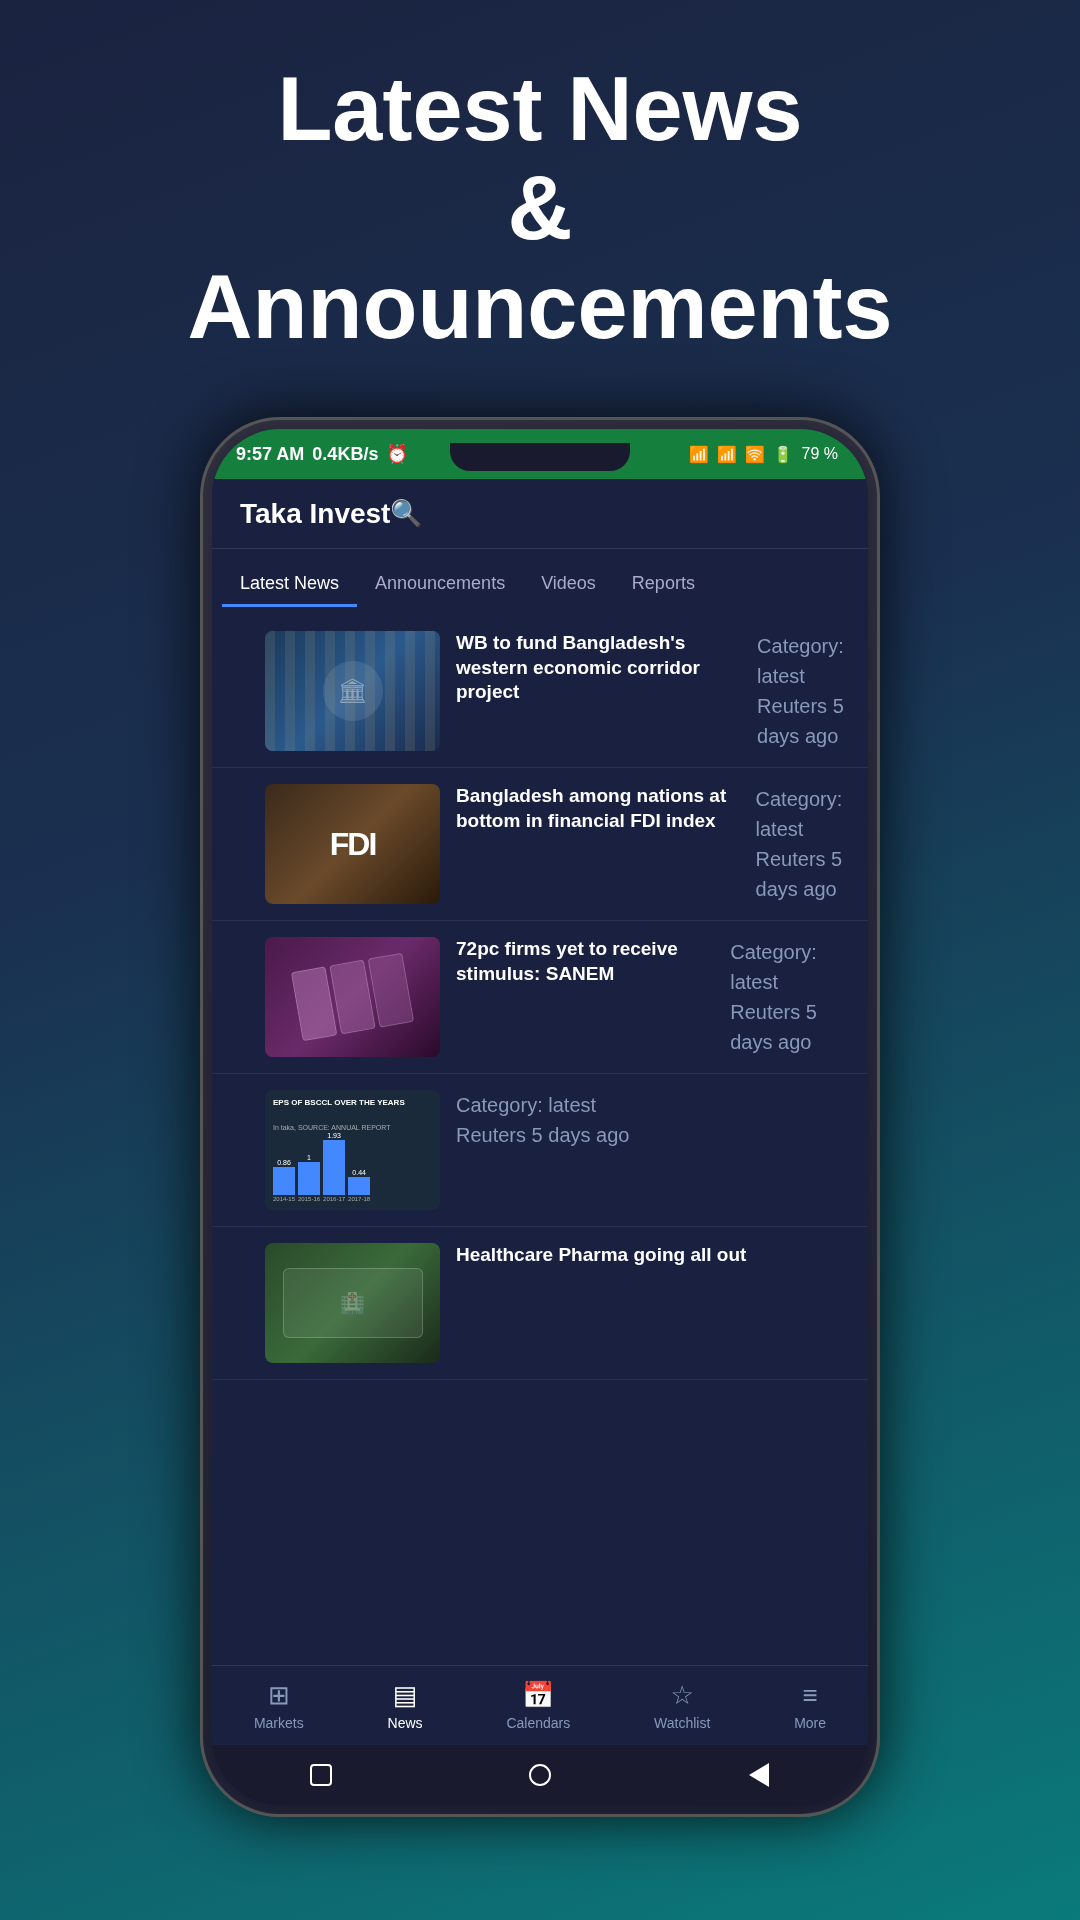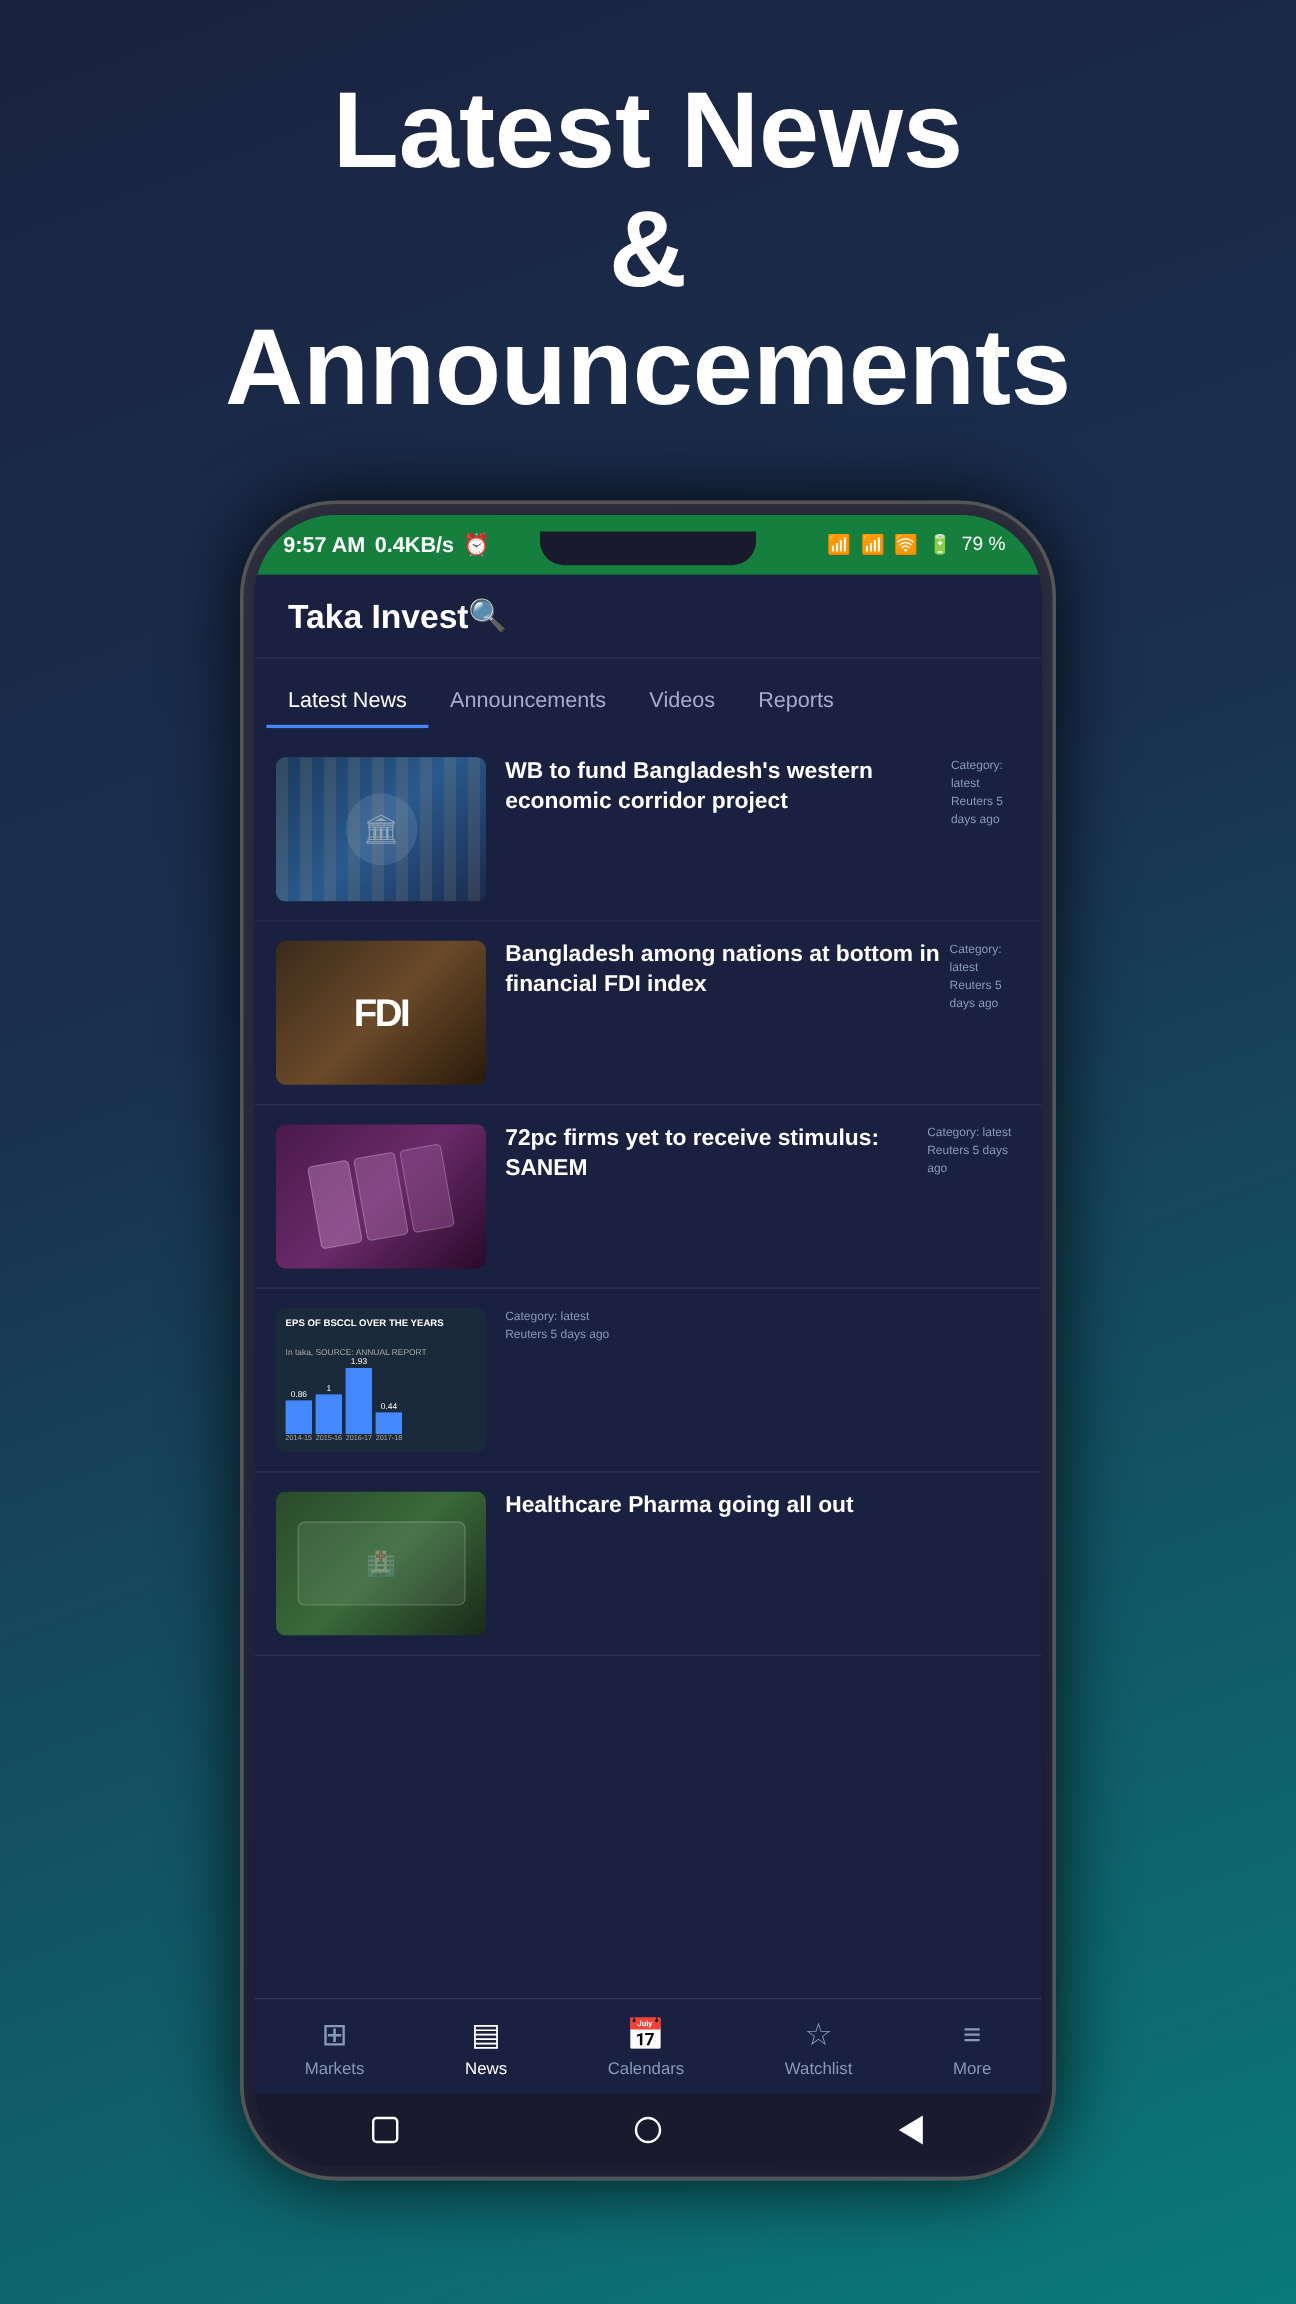--- a/index.html
+++ b/index.html
@@ -161,20 +161,21 @@
       cursor: pointer;
     }
 
     .news-thumb {
       width: 175px;
       height: 120px;
       border-radius: 8px;
       flex-shrink: 0;
       overflow: hidden;
       background: #2a3060;
+      margin-left: 35px;
     }
 
     
     .thumb-wb {
       background: linear-gradient(135deg, #1a3a5c 0%, #2a5a8c 50%, #1a2a4c 100%);
       display: flex;
       align-items: center;
       justify-content: center;
       position: relative;
       overflow: hidden;
@@ -230,21 +231,21 @@
 
     .news-headline {
       color: white;
       font-size: 19px;
       font-weight: 600;
       line-height: 1.3;
     }
 
     .news-meta {
       color: #8899bb;
-      font-size: 10px;
+      font-size: 20px;
       line-height: 1.5;
     }
 
     
     .bottom-nav {
       height: 80px;
       background: #1a2040;
       display: flex;
       align-items: center;
       justify-content: space-around;

